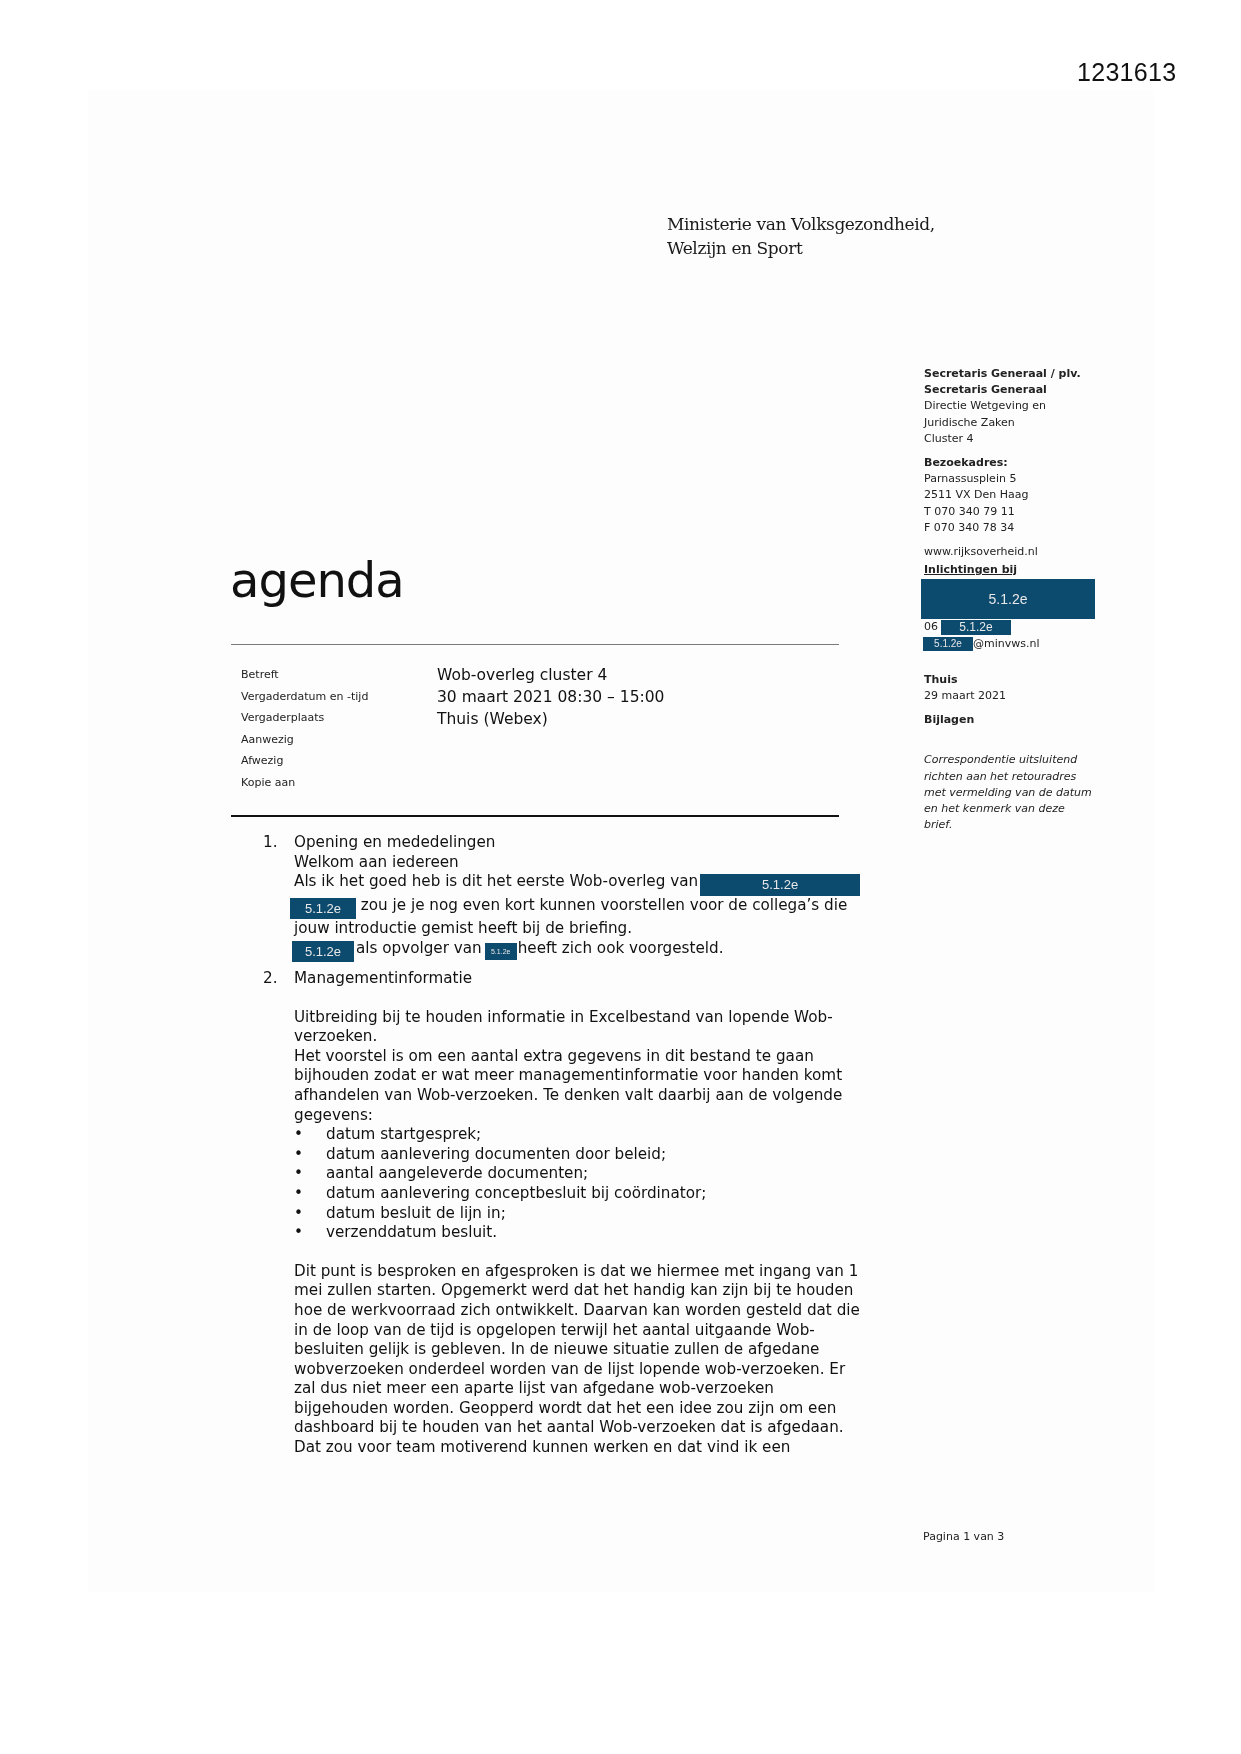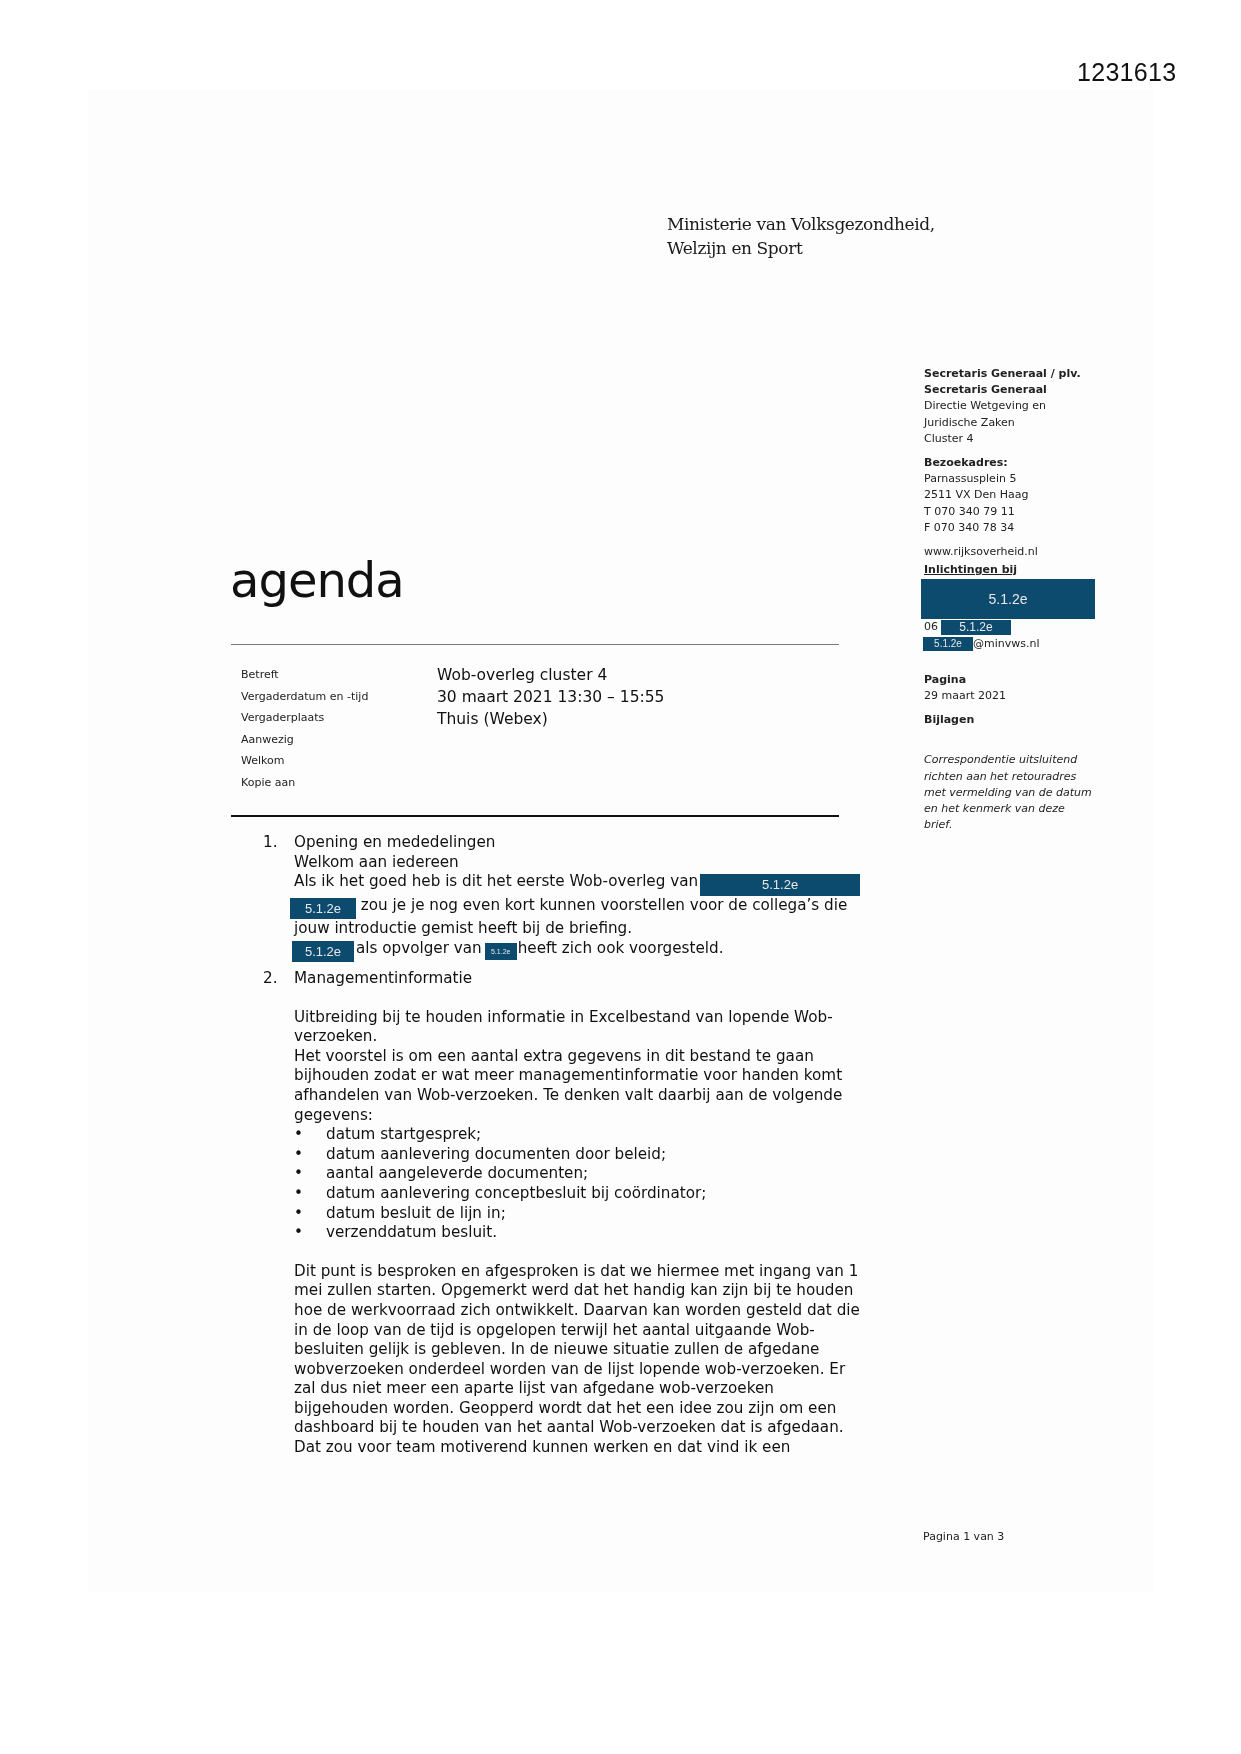--- a/index.html
+++ b/index.html
@@ -55,46 +55,46 @@
   <div style="height:2px"></div>
   <div class="sb-line sb-bold" style="text-decoration:underline;">Inlichtingen bij</div>
   <div class="redact" style="width:174px;height:40px;line-height:40px;font-size:14px;margin-left:-3px;margin-top:1px;">5.1.2e</div>
   <div class="sb-line" style="margin-top:0;">
     <span>06</span><span class="redact" style="width:70px;height:15px;line-height:15px;font-size:12px;margin-left:3px;">5.1.2e</span>
   </div>
   <div class="sb-line">
     <span class="redact" style="width:50px;height:14px;line-height:14px;font-size:10px;margin-left:-1px;">5.1.2e</span><span>@minvws.nl</span>
   </div>
   <div style="height:20px"></div>
-  <div class="sb-line sb-bold">Pagina</div>
+  <div class="sb-line sb-bold">Thuis</div>
   <div class="sb-line">29 maart 2021</div>
   <div style="height:8px"></div>
   <div class="sb-line sb-bold">Bijlagen</div>
   <div style="height:24px"></div>
   <div class="sb-line" style="font-style:italic;">Correspondentie uitsluitend</div>
   <div class="sb-line" style="font-style:italic;">richten aan het retouradres</div>
   <div class="sb-line" style="font-style:italic;">met vermelding van de datum</div>
   <div class="sb-line" style="font-style:italic;">en het kenmerk van deze</div>
   <div class="sb-line" style="font-style:italic;">brief.</div>
 </div>
 
 <div class="agenda-title">agenda</div>
 <div class="rule-top"></div>
 
 <div class="meta-labels">
   <div>Betreft</div>
   <div>Vergaderdatum en -tijd</div>
   <div>Vergaderplaats</div>
   <div>Aanwezig</div>
-  <div>Welkom</div>
+  <div>Afwezig</div>
   <div>Kopie aan</div>
 </div>
 <div class="meta-values">
   <div>Wob-overleg cluster 4</div>
-  <div>30 maart 2021 13:30 – 15:55</div>
+  <div>30 maart 2021 08:30 – 15:00</div>
   <div>Thuis (Webex)</div>
 </div>
 <div class="rule-bottom"></div>
 
 <div class="num" style="left:263px;top:833px;">1.</div>
 <div class="body-text" style="left:294px;top:833px;">
   <div>Opening en mededelingen</div>
   <div>Welkom aan iedereen</div>
   <div>
     <span>Als ik het goed heb is dit het eerste Wob-overleg van</span><span class="redact" style="width:160px;height:22px;line-height:22px;font-size:13px;margin-left:2px;vertical-align:-3px;">5.1.2e</span>

